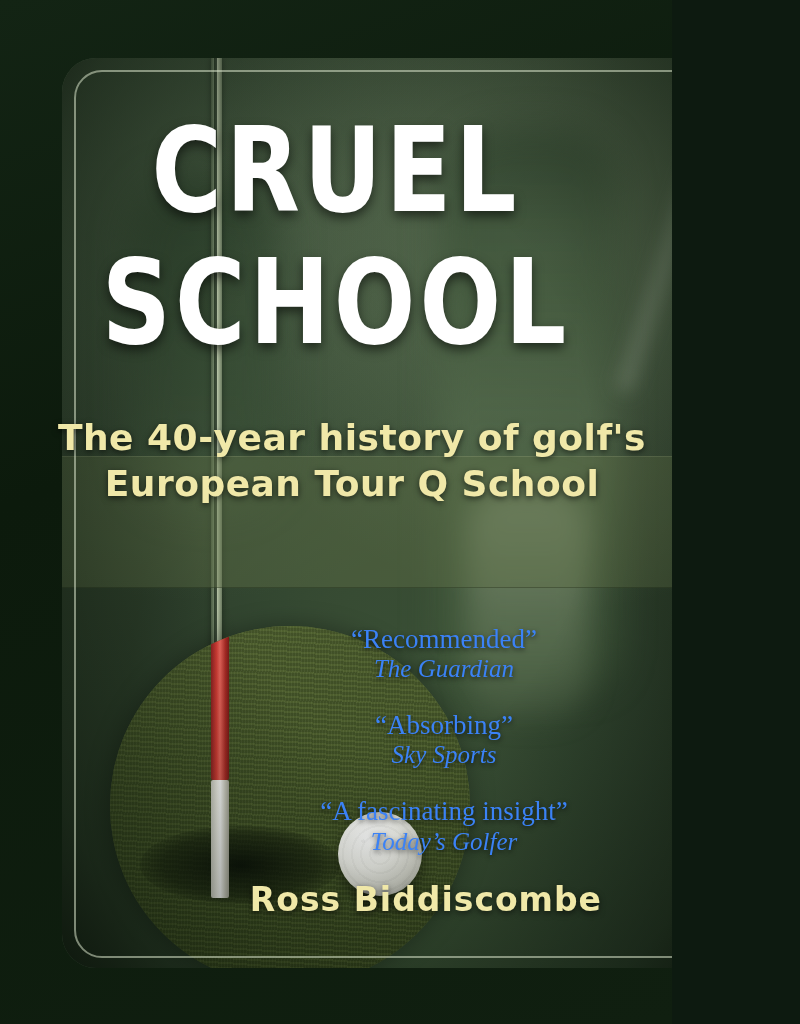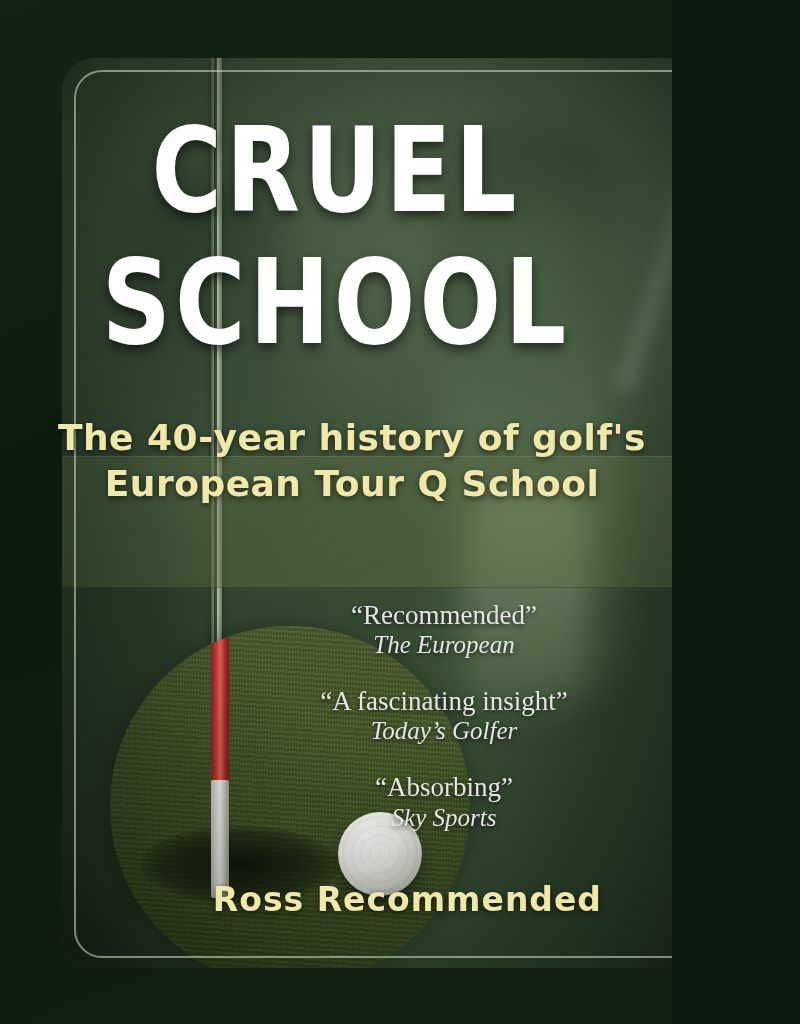--- a/index.html
+++ b/index.html
@@ -242,24 +242,24 @@
     color: #f0e8a8;
     line-height: 1.28;
     letter-spacing: 0.5px;
     text-shadow: 0 2px 6px rgba(0,0,0,0.6);
     margin-left: 32px;
   }
 
   .quotes {
     position: absolute;
     right: 78px;
-    top: 600px;
+    top: 624px;
     width: 300px;
     text-align: center;
-    color: #e5e5e5;
+    color: #3b82f6;
   }
   .quote-block { margin-bottom: 26px; }
   .quote-text {
     font-family: "Liberation Serif", serif;
     font-size: 27px;
     line-height: 1.12;
     text-shadow: 0 2px 5px rgba(0,0,0,0.65);
   }
   .quote-source {
     font-family: "Liberation Serif", serif;
@@ -321,27 +321,27 @@
   </div>
 
   <div class="subtitle-wrap">
     <div class="subtitle">The 40-year history of golf's</div>
     <div class="subtitle">European Tour Q School</div>
   </div>
 
   <div class="quotes">
     <div class="quote-block">
       <div class="quote-text">“Recommended”</div>
-      <div class="quote-source">The European</div>
+      <div class="quote-source">The Guardian</div>
+    </div>
+    <div class="quote-block">
+      <div class="quote-text">“Absorbing”</div>
+      <div class="quote-source">Sky Sports</div>
     </div>
     <div class="quote-block">
       <div class="quote-text">“A fascinating insight”</div>
       <div class="quote-source">Today’s Golfer</div>
     </div>
-    <div class="quote-block">
-      <div class="quote-text">“Absorbing”</div>
-      <div class="quote-source">Sky Sports</div>
-    </div>
   </div>
 
-  <div class="author">Ross Recommended</div>
+  <div class="author">Ross Biddiscombe</div>
 
 </div>
 
 </body></html>

